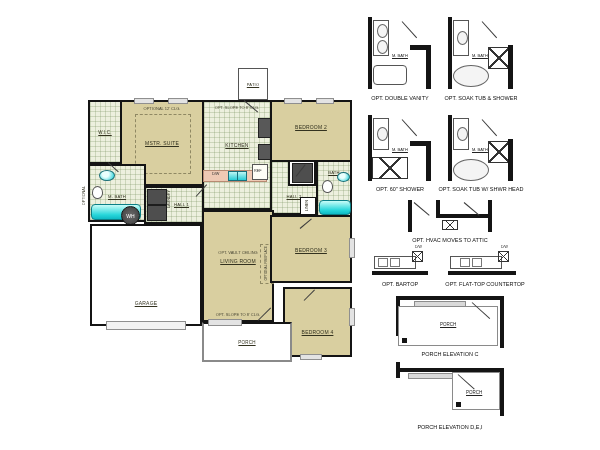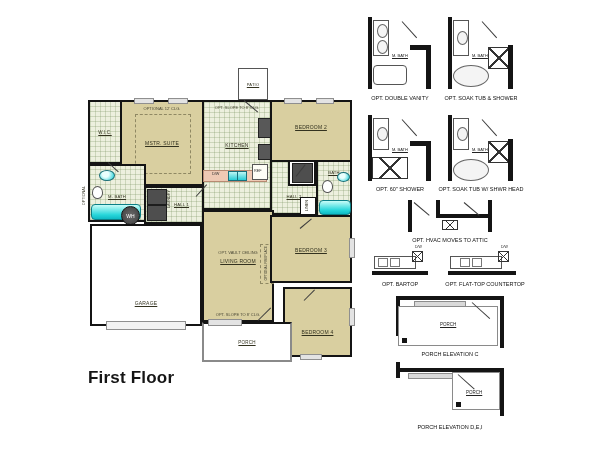--- a/index.html
+++ b/index.html
@@ -153,21 +153,20 @@
   <div class="win" style="left:300px;top:354px;width:20px;height:4px;"></div>
 
   <div class="door" style="left:244px;top:100px;width:18px;transform:rotate(40deg);"></div>
   <div class="door" style="left:196px;top:196px;width:16px;transform:rotate(-48deg);"></div>
   <div class="door" style="left:296px;top:176px;width:15px;transform:rotate(-52deg);"></div>
   <div class="door" style="left:300px;top:228px;width:15px;transform:rotate(-40deg);"></div>
   <div class="door" style="left:304px;top:300px;width:15px;transform:rotate(-45deg);"></div>
   <div class="door" style="left:258px;top:320px;width:18px;transform:rotate(-45deg);"></div>
   <div class="door" style="left:108px;top:162px;width:14px;transform:rotate(42deg);"></div>
 
-  <span class="title" style="left:88px;top:368px;">First Floor</span>
 
   <div class="fig" style="left:368px;top:15px;width:64px;height:78px;">
     <div class="w" style="left:0;top:2px;width:4px;height:72px;"></div>
     <div class="box" style="left:5px;top:5px;width:16px;height:36px;"></div>
     <div class="goval" style="left:9px;top:9px;width:9px;height:12px;"></div>
     <div class="goval" style="left:9px;top:25px;width:9px;height:12px;"></div>
     <span class="mlbl" style="left:24px;top:38px;">M. BATH</span>
     <div class="w" style="left:42px;top:30px;width:20px;height:5px;"></div>
     <div class="w" style="left:58px;top:30px;width:5px;height:44px;"></div>
     <div class="box" style="left:5px;top:50px;width:34px;height:20px;border-radius:4px;"></div>

